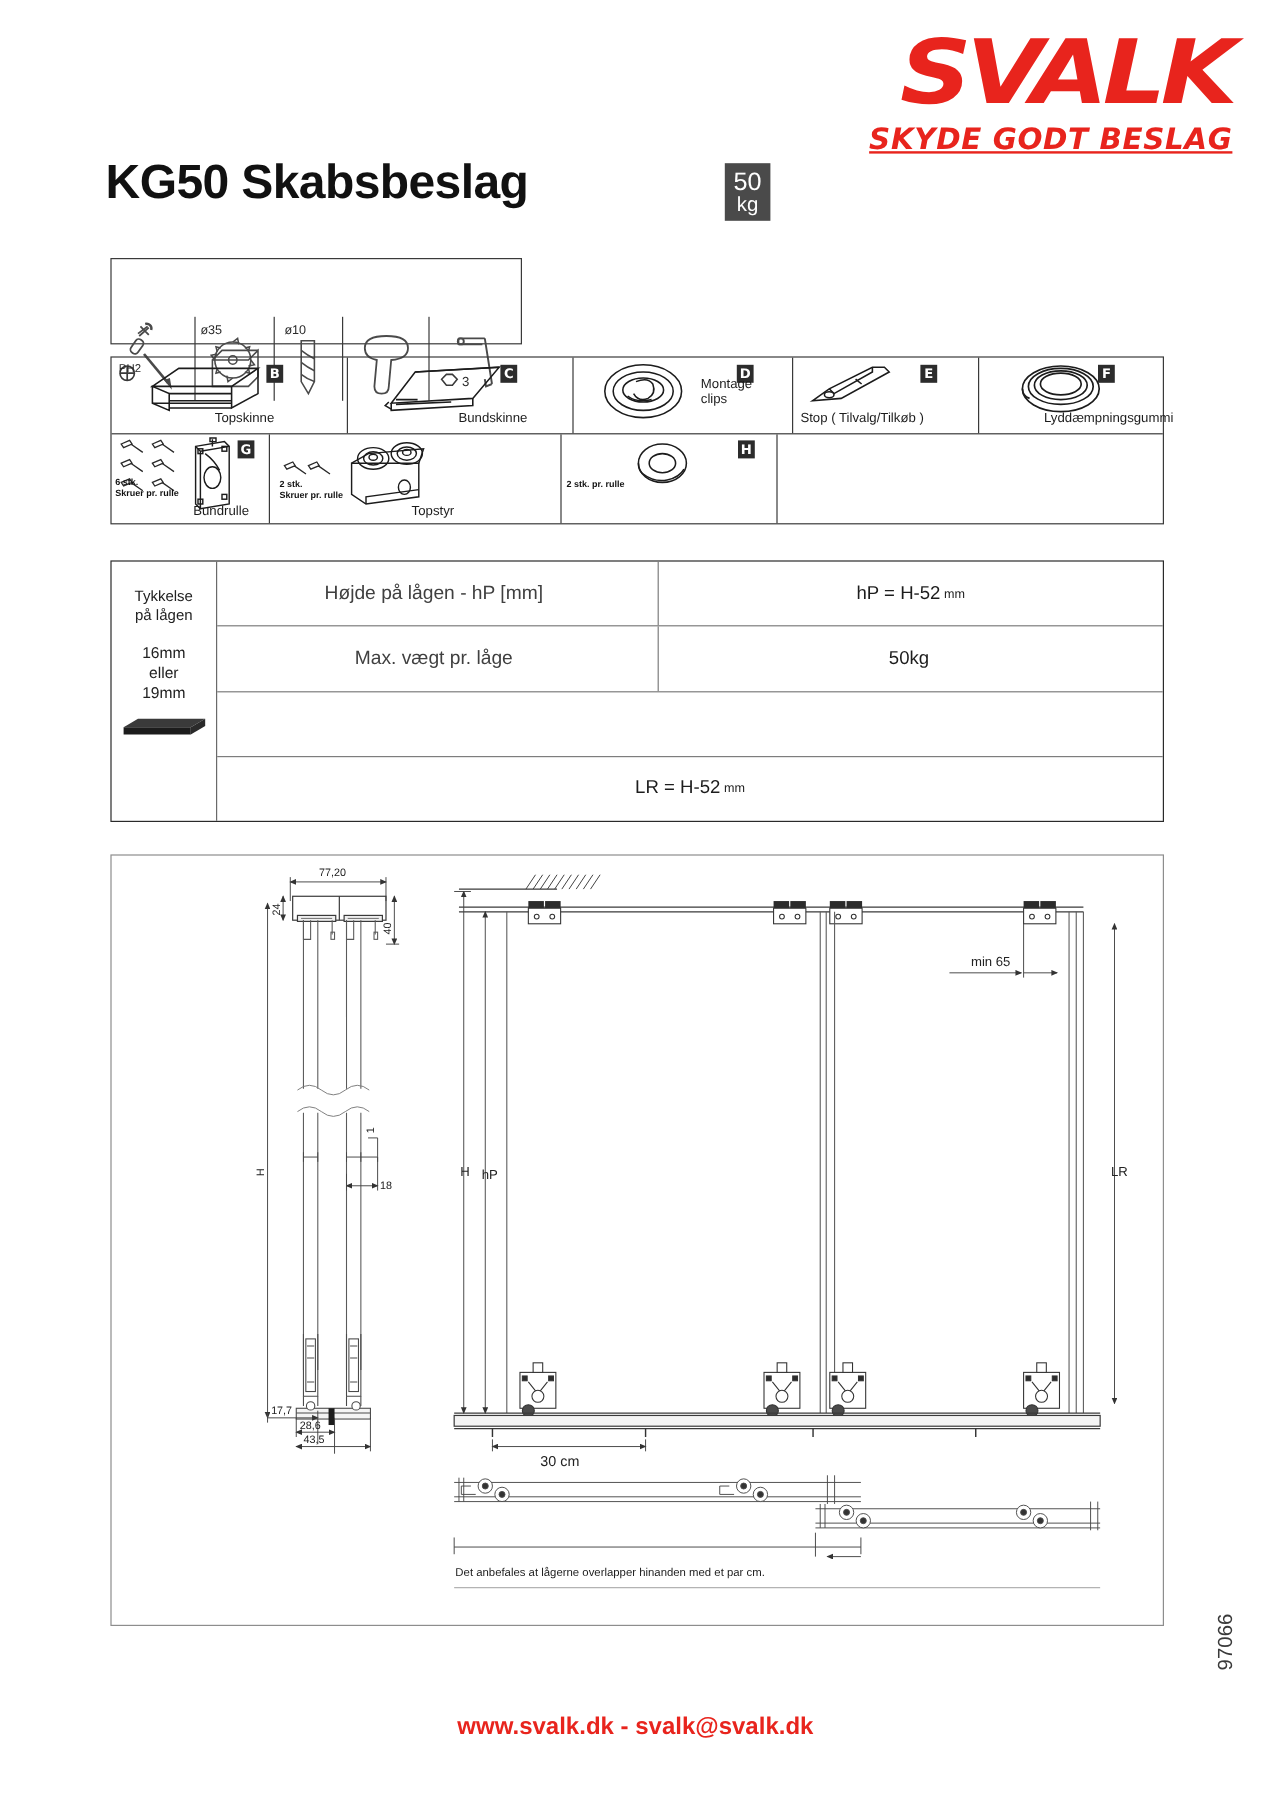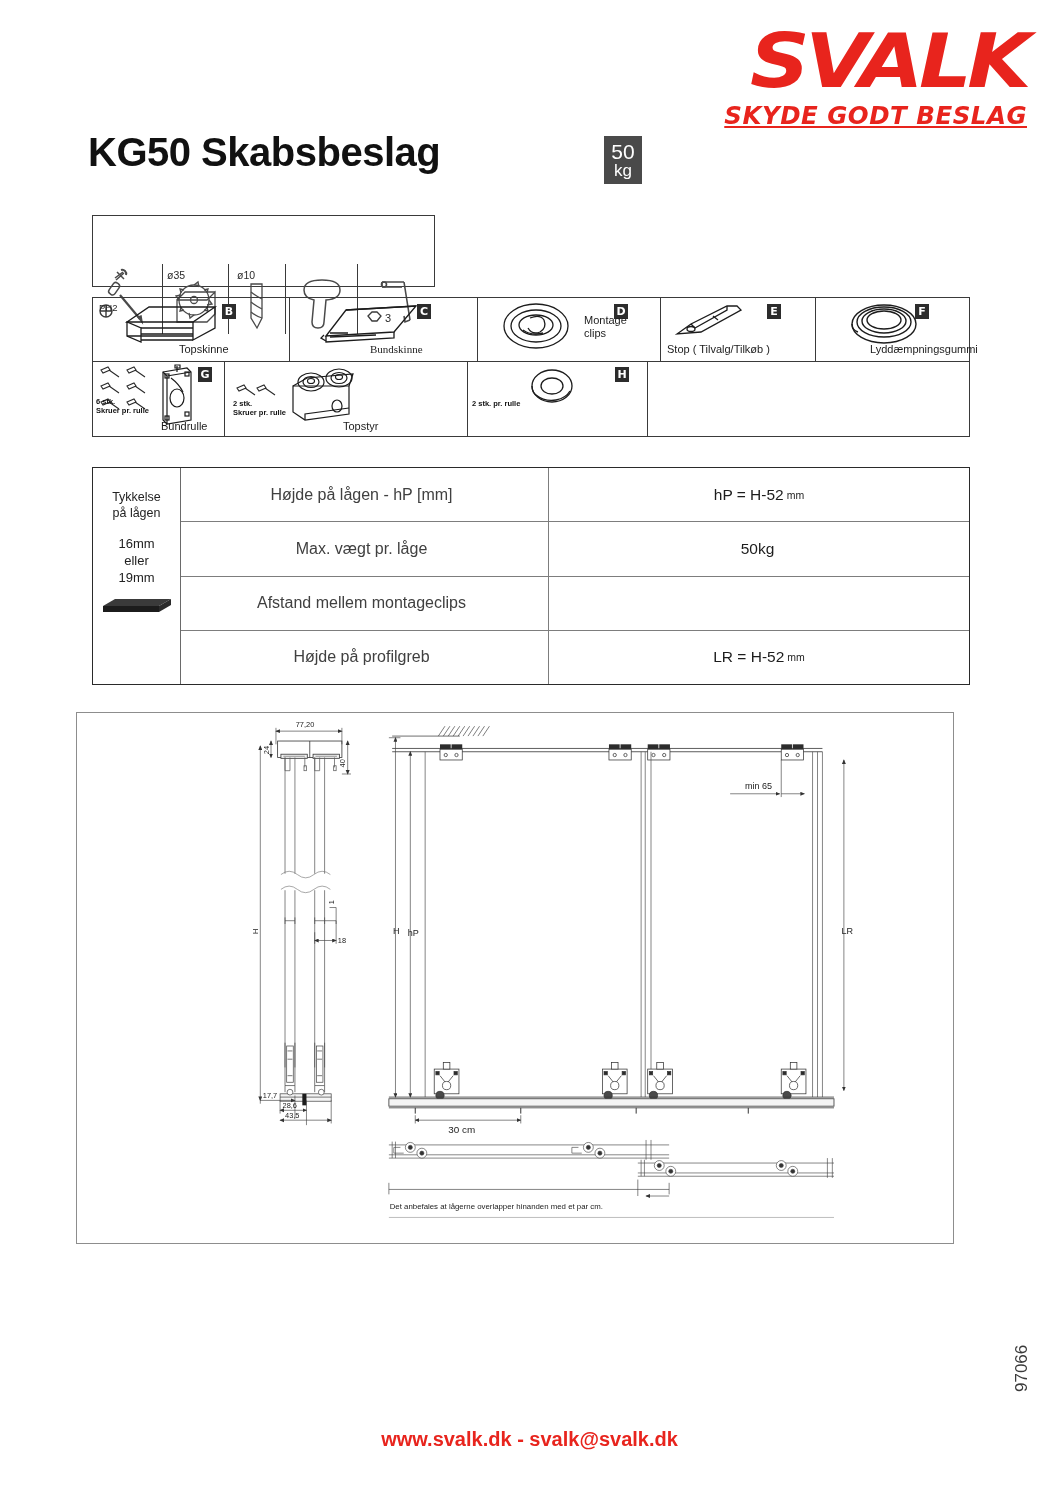--- a/index.html
+++ b/index.html
@@ -185,22 +185,22 @@
   .spec-value {
     flex: 1;
     display: flex; align-items: center; justify-content: center;
     font-size: 15.5px; color: #1d1d1d;
   }
   .unit-sm { font-size: 10.5px; margin-left: 3px; }
 
   
   #drawing-frame {
     position: absolute;
-    left: 76px; top: 712px;
-    width: 878px; height: 532px;
+    left: 92px; top: 712px;
+    width: 878px; height: 643px;
     border: 1.8px solid #8d8d8d;
     background: #fff;
     overflow: hidden;
   }
   #drawing-svg { display: block; width: 100%; height: 100%; }
 
   
   #footer-link {
     position: absolute;
     left: 0; top: 1428px;
@@ -325,21 +325,21 @@
         <svg width="120" height="48" viewBox="0 0 120 48" style="position:absolute;left:26px;top:4px;">
           <g fill="none" stroke="#1c1c1c" stroke-width="1.3">
             <path d="M10 34 L30 8 L100 4 L78 30 Z"></path>
             <path d="M10 34 L10 40 L78 36 L78 30"></path>
             <path d="M14 31 L32 31 M14 35 L60 33"></path>
             <path d="M30 8 L100 4"></path>
             <path d="M8 33 l-3 3 l5 3"></path>
           </g>
         </svg>
         <span class="part-letter" style="right:46px; top:6px;">C</span>
-        <span class="part-name" style="left:80px; bottom:6px;font-family:Liberation Serif, serif;">Bundskinne</span>
+        <span class="part-name" style="left:92px; bottom:6px;">Bundskinne</span>
       </div>
 
       <div class="part-cell" style="width:183px;">
         <svg width="86" height="52" viewBox="0 0 86 52" style="position:absolute;left:16px;top:2px;">
           <g fill="none" stroke="#1c1c1c" stroke-width="1.3">
             <ellipse cx="42" cy="26" rx="32" ry="22"></ellipse>
             <ellipse cx="42" cy="26" rx="25" ry="16"></ellipse>
             <ellipse cx="42" cy="25" rx="17" ry="10"></ellipse>
             <path d="M36 18 q10 -4 14 2 q3 8 -4 12 q-8 3 -12 -4"></path>
             <path d="M29 30 q8 6 20 3"></path>
@@ -498,24 +498,22 @@
         </div>
       </div>
       <div class="spec-row">
         <div class="spec-label">Max. vægt pr. låge</div>
         <div class="spec-value">
           <span>50kg</span>
           <span class="unit-sm"></span>
         </div>
       </div>
       <div class="spec-row">
-        <div class="spec-label">Afstand mellem montageclips</div>
       </div>
       <div class="spec-row">
-        <div class="spec-label">Højde på profilgreb</div>
         <div class="spec-value">
           <span>LR = H-52</span>
           <span class="unit-sm">mm</span>
         </div>
       </div>
     </div>
   </div>
 
   <div id="drawing-frame">
     <svg id="drawing-svg" viewBox="0 0 878 643">

